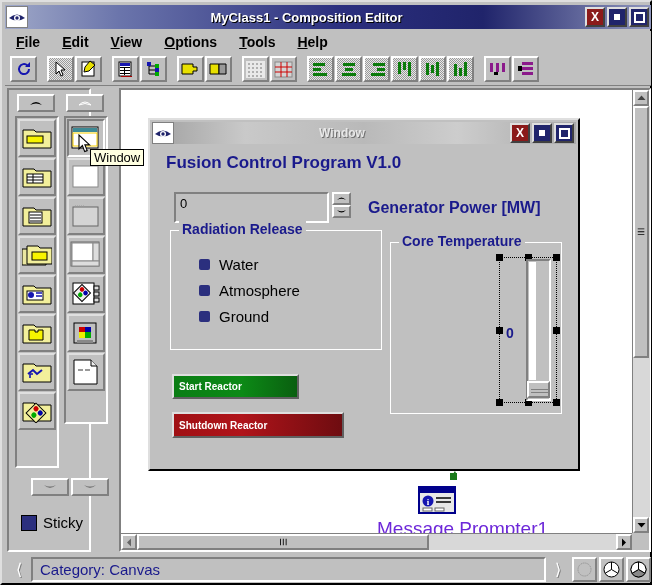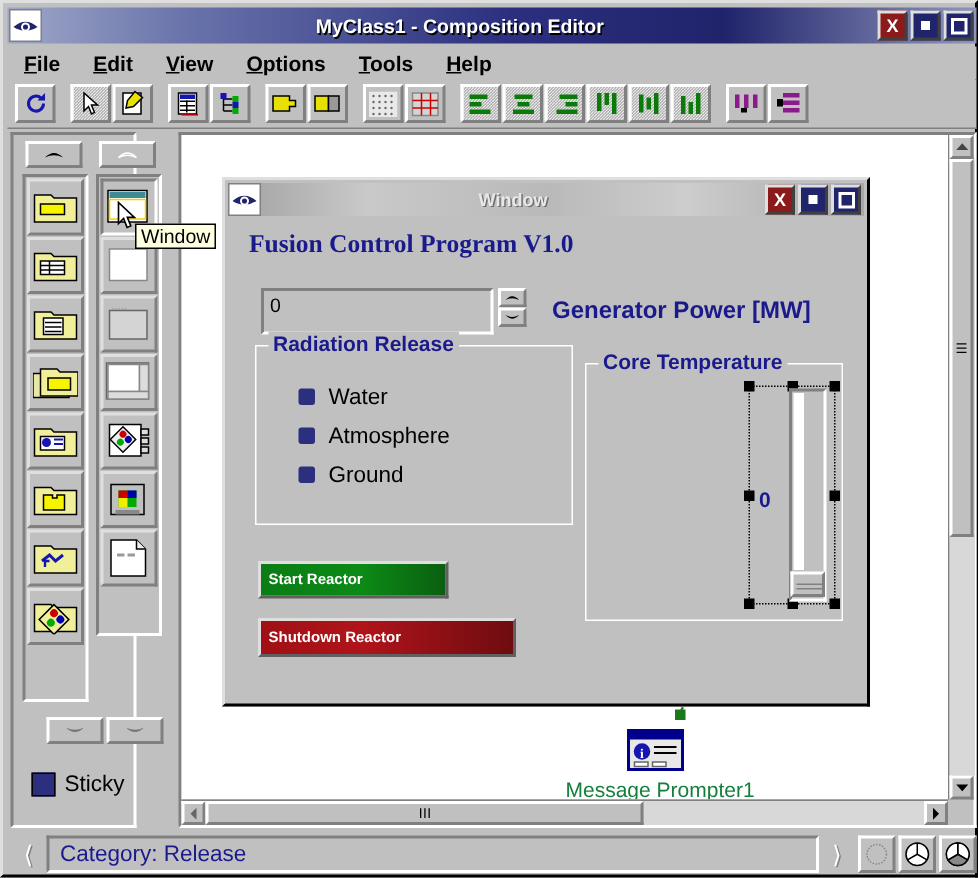--- a/index.html
+++ b/index.html
@@ -195,21 +195,21 @@
     border:1px dotted #000;box-sizing:border-box;}
   .handle{position:absolute;width:7px;height:7px;background:#000;}
   .slider-track{
     position:absolute;background:#c0c0c0;
     border:2px solid;border-color:#808080 #fff #fff #808080;box-sizing:border-box;
   }
   .slider-knob{
     position:absolute;background:#c0c0c0;
     border:2px solid;border-color:#fff #808080 #808080 #fff;box-sizing:border-box;
   }
-  .mp-label{position:absolute;font-size:14px;color:#15803d;white-space:nowrap;}
+  .mp-label{position:absolute;font-size:19px;color:#6d28d9;white-space:nowrap;}
   .mp-icon{
     position:absolute;width:38px;height:28px;background:#fff;
     border:2px solid #00008b;box-sizing:border-box;
   }
   .tooltip{
     position:absolute;background:#ffffe1;border:1px solid #000;
     font-size:13px;color:#000;padding:0px 3px;white-space:nowrap;z-index:50;
   }
 
   
@@ -621,21 +621,21 @@
           <div class="inner-title-text">Window</div>
           <div class="tbtn close">X</div>
           <div class="tbtn min">
               <span class="sq-small"></span>
             </div>
           <div class="tbtn max">
               <span class="sq-big"></span>
             </div>
         </div>
 
-        <div class="body-label" style="position:absolute;left:16px;top:33px;font-size:17px;font-family:Liberation Serif, serif;">Fusion Control Program V1.0</div>
+        <div class="body-label" style="position:absolute;left:16px;top:33px;font-size:17px;">Fusion Control Program V1.0</div>
 
         <div class="field" style="left:24px;top:72px;width:155px;height:31px;">0</div>
         <div class="spin" style="left:182px;top:72px;">
           <div>
             <svg width="11" height="7" viewBox="0 0 11 7">
                 <path d="M1 5 Q5.5 0 10 5 Q5.5 2.5 1 5 Z" fill="#000"></path>
               </svg>
           </div>
           <div>
             <svg width="11" height="7" viewBox="0 0 11 7">
@@ -745,21 +745,21 @@
 
   <div style="position:absolute;left:76px;top:132px;z-index:60;">
     <svg width="14" height="19" viewBox="0 0 14 19">
         <path d="M1 1 L1 15 L4.4 11.6 L6.7 17.6 L9.2 16.6 L6.9 10.9 L11.6 10.9 Z" fill="#fff" stroke="#000" stroke-width="1.1"></path>
       </svg>
   </div>
   <div class="tooltip" style="left:88px;top:147px;">Window</div>
 
   <div class="statusbar">
     <div class="st-arrow">⟨</div>
-    <div class="st-field">Category: Release</div>
+    <div class="st-field">Category: Canvas</div>
     <div class="st-arrow">⟩</div>
     <div class="st-btn chk">
       <svg width="15" height="15" viewBox="0 0 15 15">
           <circle cx="7.5" cy="7.5" r="6.5" fill="none" stroke="#888" stroke-dasharray="1 1"></circle>
         </svg>
     </div>
     <div class="st-btn">
       <svg width="17" height="17" viewBox="0 0 17 17">
           <circle cx="8.5" cy="8.5" r="7.5" fill="#fff" stroke="#000"></circle>
           <path d="M8.5 8.5 L8.5 1 M8.5 8.5 L15 12.3 M8.5 8.5 L2 12.3" stroke="#000"></path>

